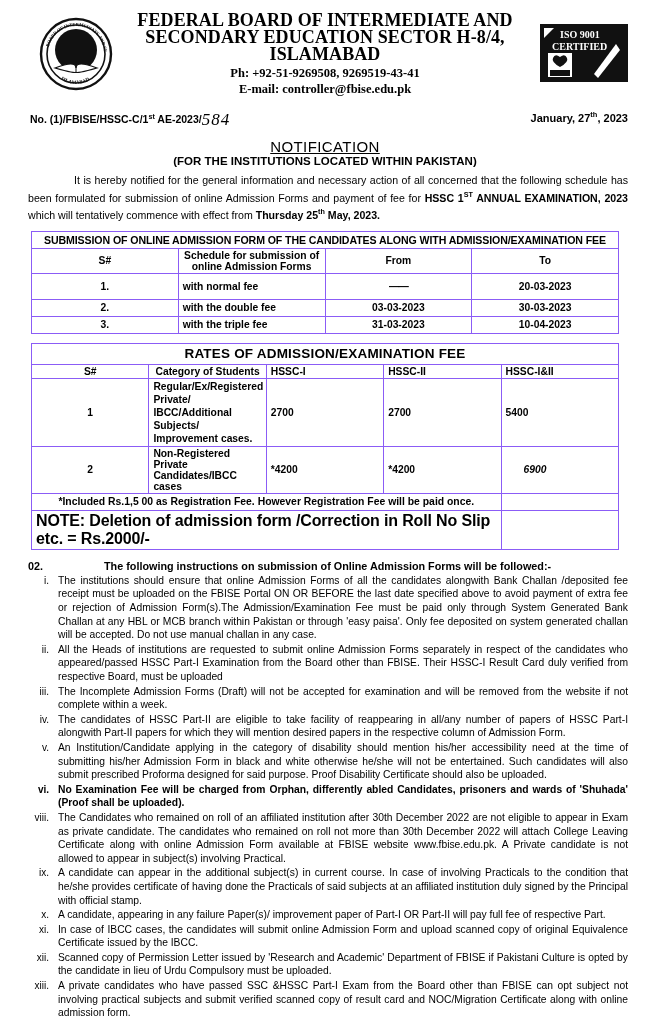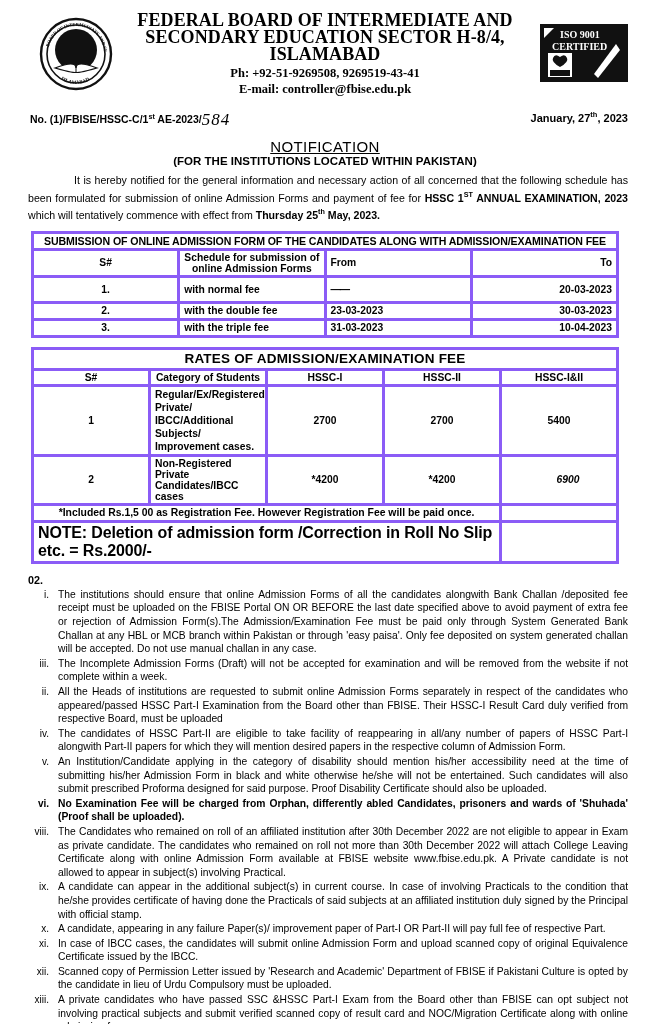--- a/index.html
+++ b/index.html
@@ -121,38 +121,38 @@
   .intro .ind { display: inline-block; width: 46px; }
 
   
   table {
     border-collapse: collapse;
     width: 588px;
     margin: 9px auto 0 auto;
     table-layout: fixed;
   }
   table td, table th {
-    border: 3px solid #8b5cf6;
+    border: 1px solid #8b5cf6;
     padding: 1px 4px;
     font-size: 10.3px;
     font-weight: bold;
     vertical-align: middle;
   }
   .tbl-title {
     text-align: center;
     font-size: 10.6px;
     font-weight: bold;
     letter-spacing: -0.1px;
     height: 17px;
   }
   .t2-title { font-size: 13.5px; height: 21px; letter-spacing: 0.2px; }
   .c-sn   { width: 34px;  text-align: center; }
-  .c-from { width: 120px; text-align: left; }
-  .c-to   { width: 120px; text-align: right; margin-top: 28px; }
-  .c-fee  { width: 80px;  text-align: center; }
+  .c-from { width: 120px; text-align: center; }
+  .c-to   { width: 120px; text-align: center; margin-top: 28px; }
+  .c-fee  { width: 80px;  }
   .hdr-c  { text-align: center; }
   .row-tall td { height: 26px; }
   .row-std td { height: 17px; }
   .row-2l td { height: 29px; line-height: 13px; }
   .dash { letter-spacing: -1px; }
   .ital { font-style: italic; padding-left: 22px; }
   .note-span {
     text-align: center;
     font-size: 10.4px;
   }
@@ -269,21 +269,21 @@
     </tr>
     <tr class="row-tall">
       <td class="c-sn">1.</td>
       <td>with normal fee</td>
       <td class="c-from dash">——</td>
       <td class="c-to">20-03-2023</td>
     </tr>
     <tr class="row-std">
       <td class="c-sn">2.</td>
       <td>with the double fee</td>
-      <td class="c-from">23-03-2023</td>
+      <td class="c-from">03-03-2023</td>
       <td class="c-to">30-03-2023</td>
     </tr>
     <tr class="row-std">
       <td class="c-sn">3.</td>
       <td>with the triple fee</td>
       <td class="c-from">31-03-2023</td>
       <td class="c-to">10-04-2023</td>
     </tr>
   </tbody>
     </table>
@@ -320,37 +320,38 @@
     </tr>
     <tr class="row-std">
       <td class="note-left" colspan="4">NOTE: Deletion of admission form /Correction in Roll No Slip etc.     =     Rs.2000/-</td>
       <td class="c-fee"></td>
     </tr>
   </tbody>
     </table>
 
   <div class="sec-head">
     <span class="num">02.</span>
+    <span>The following instructions on submission of Online Admission Forms will be followed:-</span>
   </div>
 
   <div class="inst-list">
 
     <div class="inst">
       <span class="rn">i.</span>
       <span class="bodytext">The institutions should ensure that online Admission Forms of all the candidates alongwith Bank Challan /deposited fee receipt must be uploaded on the FBISE Portal ON OR BEFORE the last date specified above to avoid payment of extra fee or rejection of Admission Form(s).The Admission/Examination Fee must be paid only through System Generated Bank Challan at any HBL or MCB branch within Pakistan or through 'easy paisa'. Only fee deposited on system generated challan will be accepted. Do not use manual challan in any case.</span>
     </div>
 
     <div class="inst">
+      <span class="rn">ii.</span>
+      <span class="bodytext">All the Heads of institutions are requested to submit online Admission Forms separately in respect of the candidates who appeared/passed HSSC Part-I Examination from the Board other than FBISE. Their HSSC-I Result Card duly verified from respective Board, must be uploaded</span>
+    </div>
+
+    <div class="inst">
       <span class="rn">iii.</span>
       <span class="bodytext">The Incomplete Admission Forms (Draft) will not be accepted for examination and will be removed from the website if not complete within a week.</span>
-    </div>
-
-    <div class="inst">
-      <span class="rn">ii.</span>
-      <span class="bodytext">All the Heads of institutions are requested to submit online Admission Forms separately in respect of the candidates who appeared/passed HSSC Part-I Examination from the Board other than FBISE. Their HSSC-I Result Card duly verified from respective Board, must be uploaded</span>
     </div>
 
     <div class="inst">
       <span class="rn">iv.</span>
       <span class="bodytext">The candidates of HSSC Part-II are eligible to take facility of reappearing in all/any number of papers of HSSC Part-I alongwith Part-II papers for which they will mention desired papers in the respective column of Admission Form.</span>
     </div>
 
     <div class="inst">
       <span class="rn">v.</span>
       <span class="bodytext">An Institution/Candidate applying in the category of disability should mention his/her accessibility need at the time of submitting his/her Admission Form in black and white otherwise he/she will not be entertained. Such candidates will also submit prescribed Proforma designed for said purpose. Proof Disability Certificate should also be uploaded.</span>

